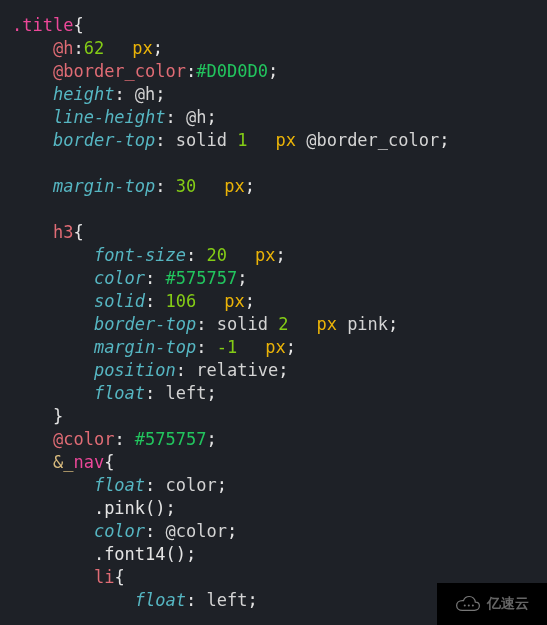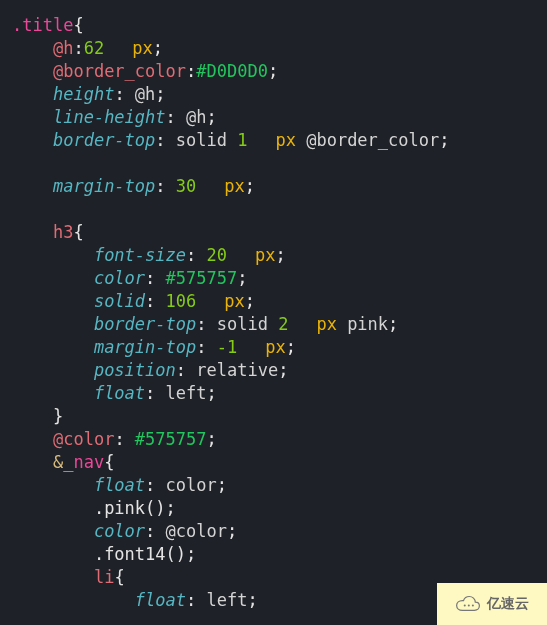--- a/index.html
+++ b/index.html
@@ -33,21 +33,21 @@
   .hex     { color: #22c55e; font-style: normal; }
   .kw      { color: #d4d4d4; font-style: normal; }
   .mixin   { color: #e4e4e4; font-style: normal; }
 
   .watermark {
     position: absolute;
     right: 0;
     bottom: 0;
     width: 110px;
     height: 42px;
-    background: #fef9c3;
+    background: #000000;
     display: flex;
     align-items: center;
     justify-content: center;
     gap: 6px;
     font-family: "Microsoft YaHei", Arial, sans-serif;
     font-size: 14px;
     color: #666;
     font-weight: bold;
   }
   .watermark svg { width: 26px; height: 18px; }

